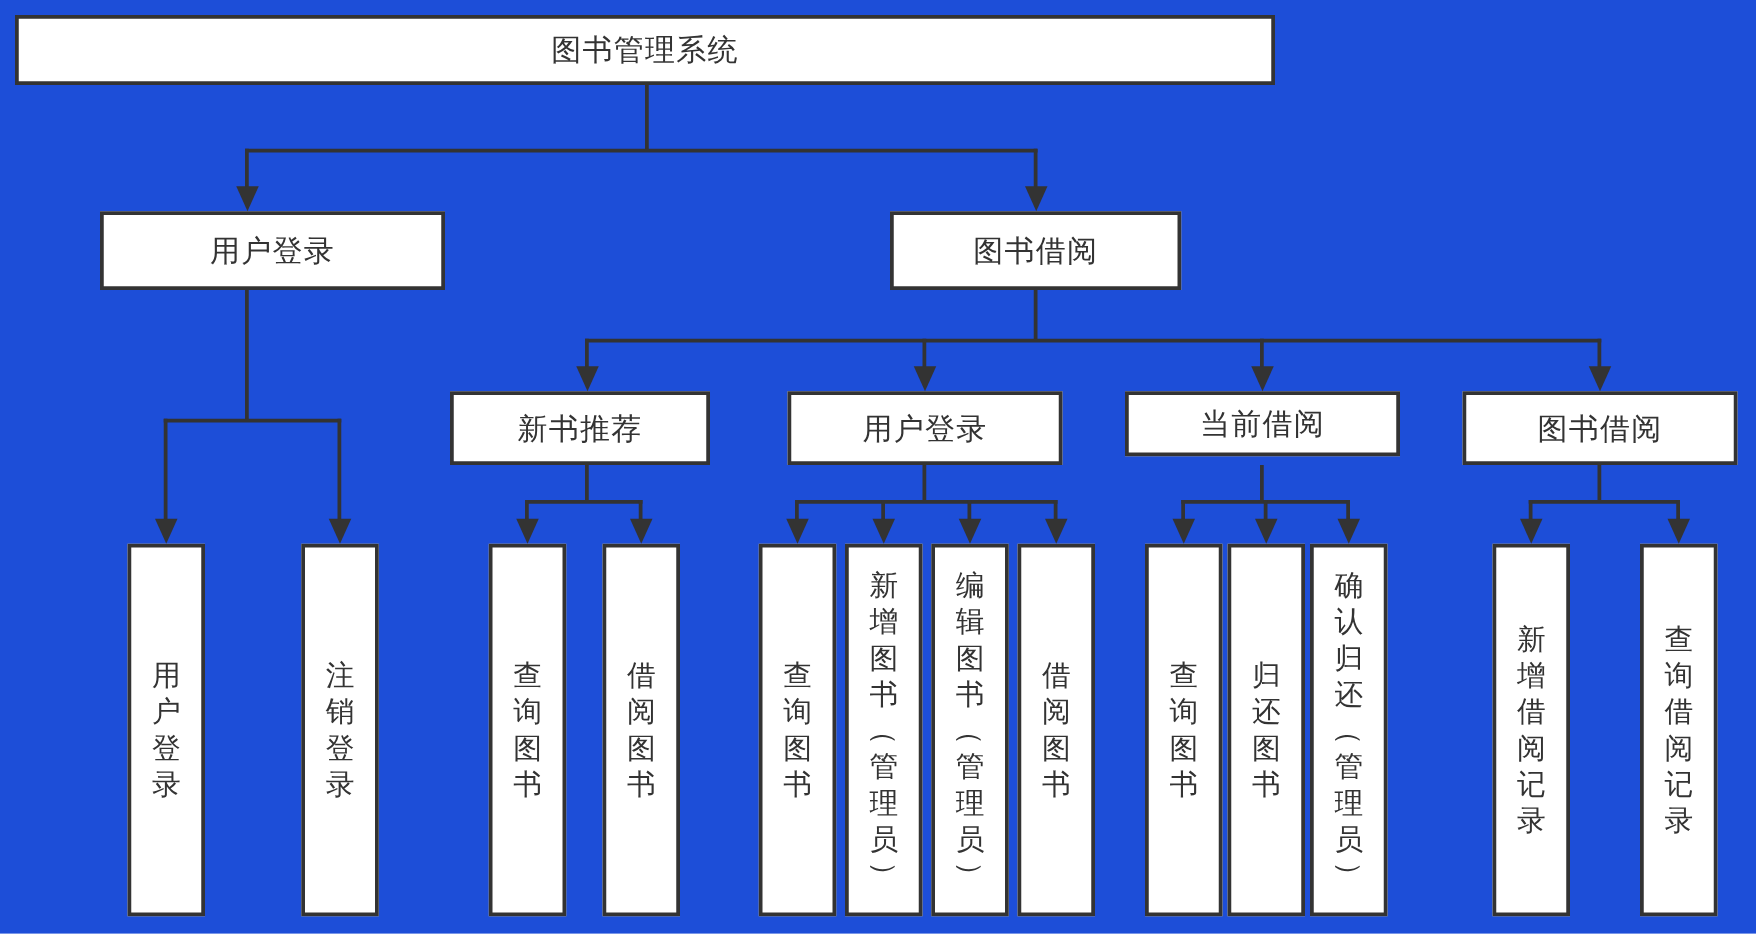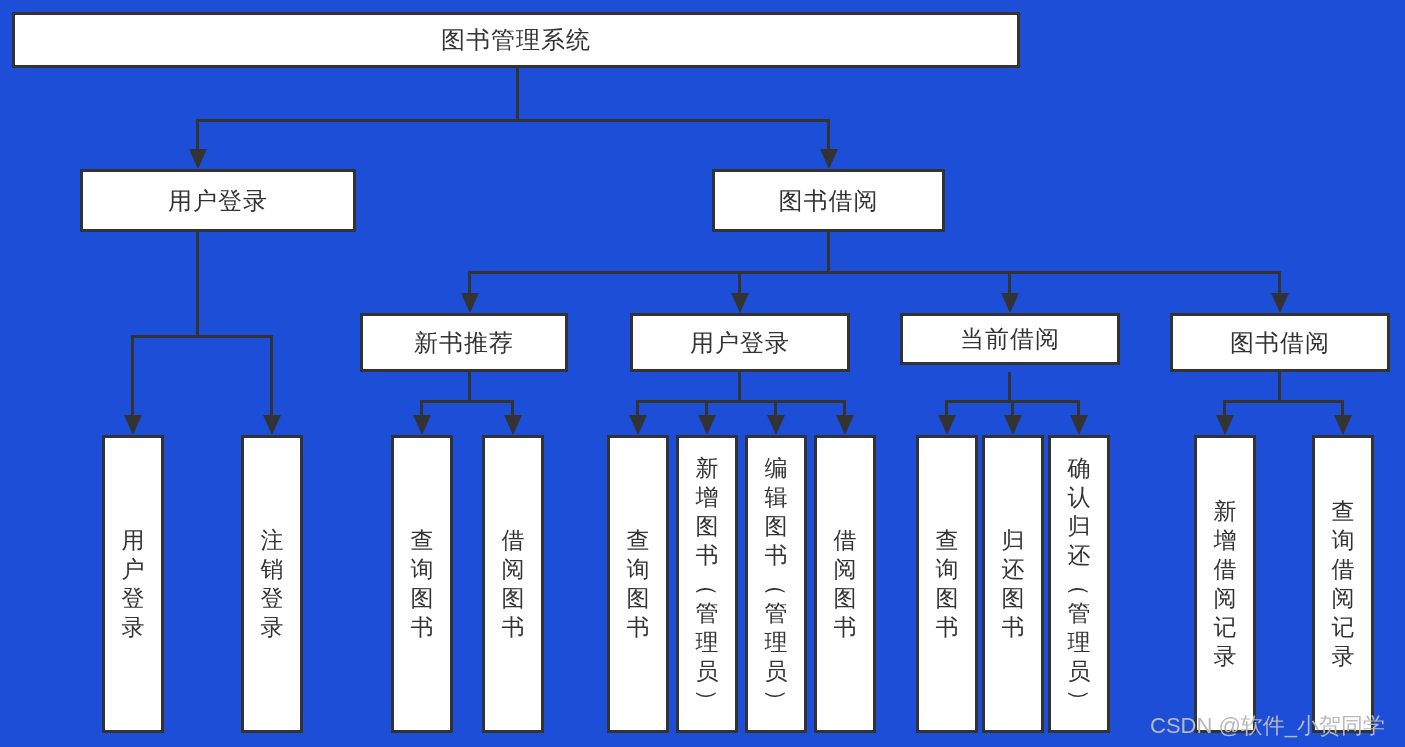--- a/index.html
+++ b/index.html
@@ -256,15 +256,14 @@
   <div class="vline" style="left:1077px;top:400px;height:17px;"></div>
   <div class="arrow" style="left:1070px;top:415px;"></div>
 
   <div class="vline" style="left:1278px;top:372px;height:30px;"></div>
   <div class="hline" style="left:1223px;top:400px;width:121px;"></div>
   <div class="vline" style="left:1223px;top:400px;height:17px;"></div>
   <div class="arrow" style="left:1216px;top:415px;"></div>
   <div class="vline" style="left:1341px;top:400px;height:17px;"></div>
   <div class="arrow" style="left:1334px;top:415px;"></div>
 
-  <div class="watermark">CSDN @软件_小贺同学</div>
 
 </div>
 
 </body></html>

